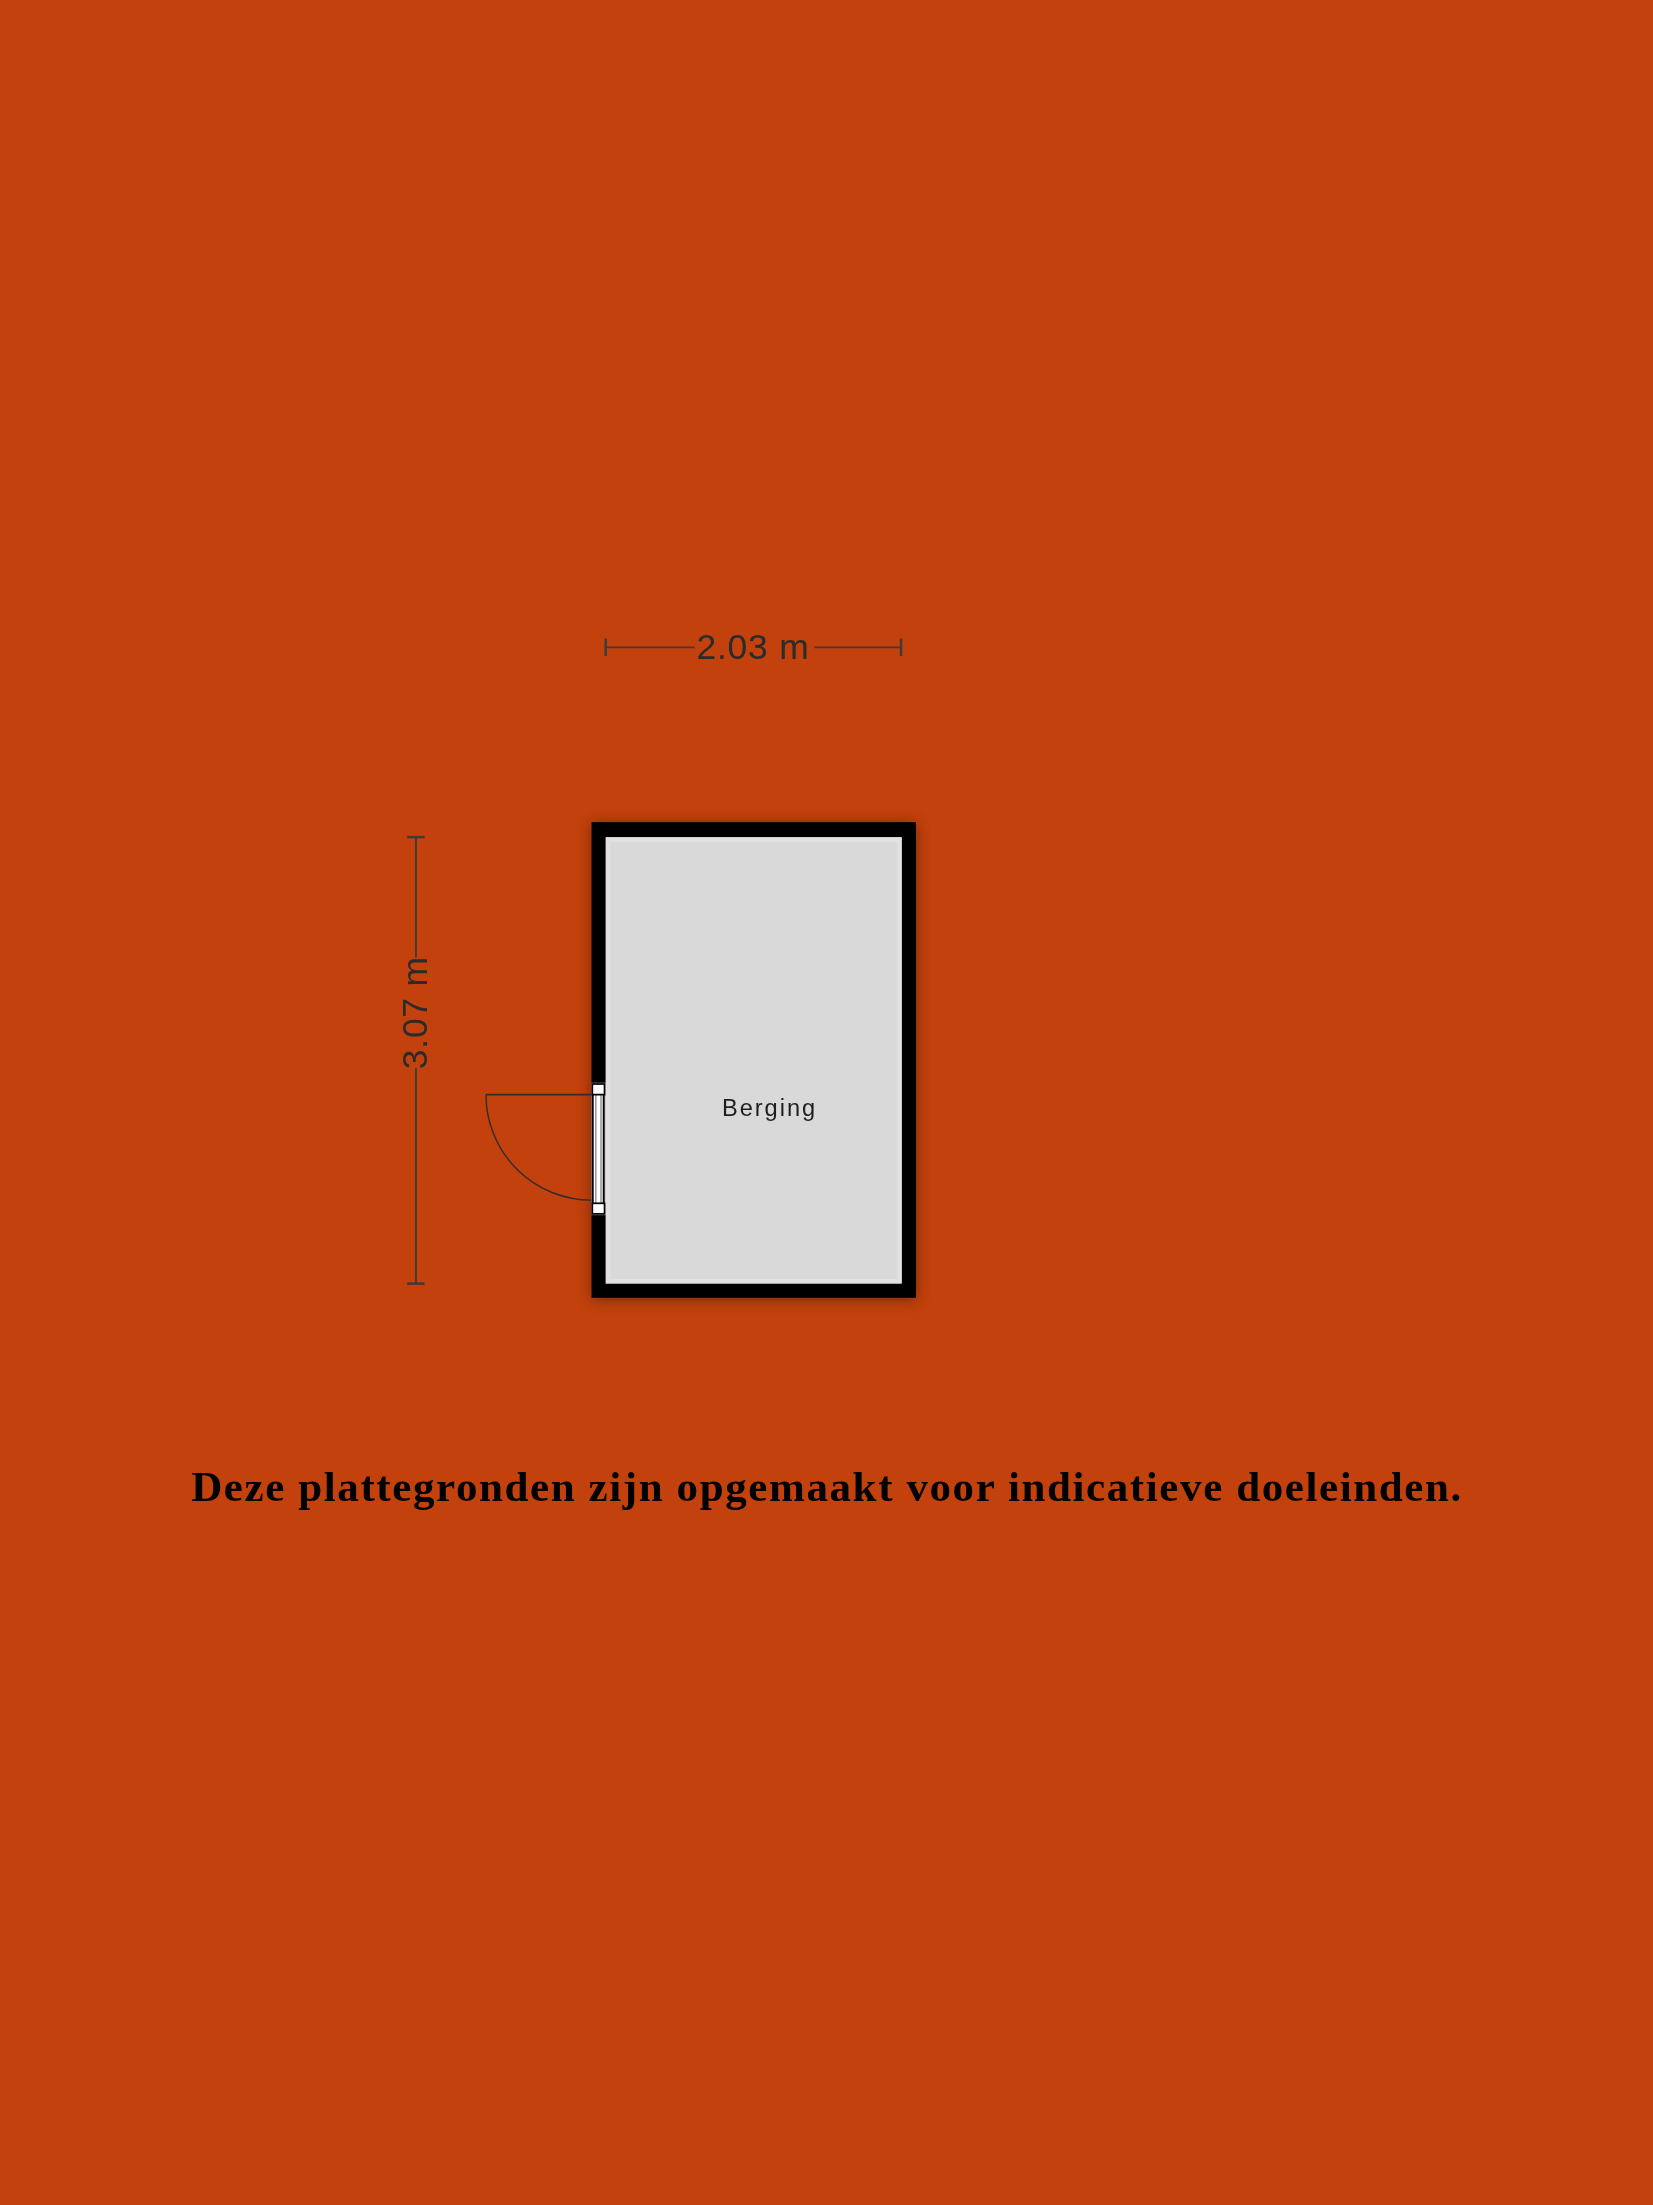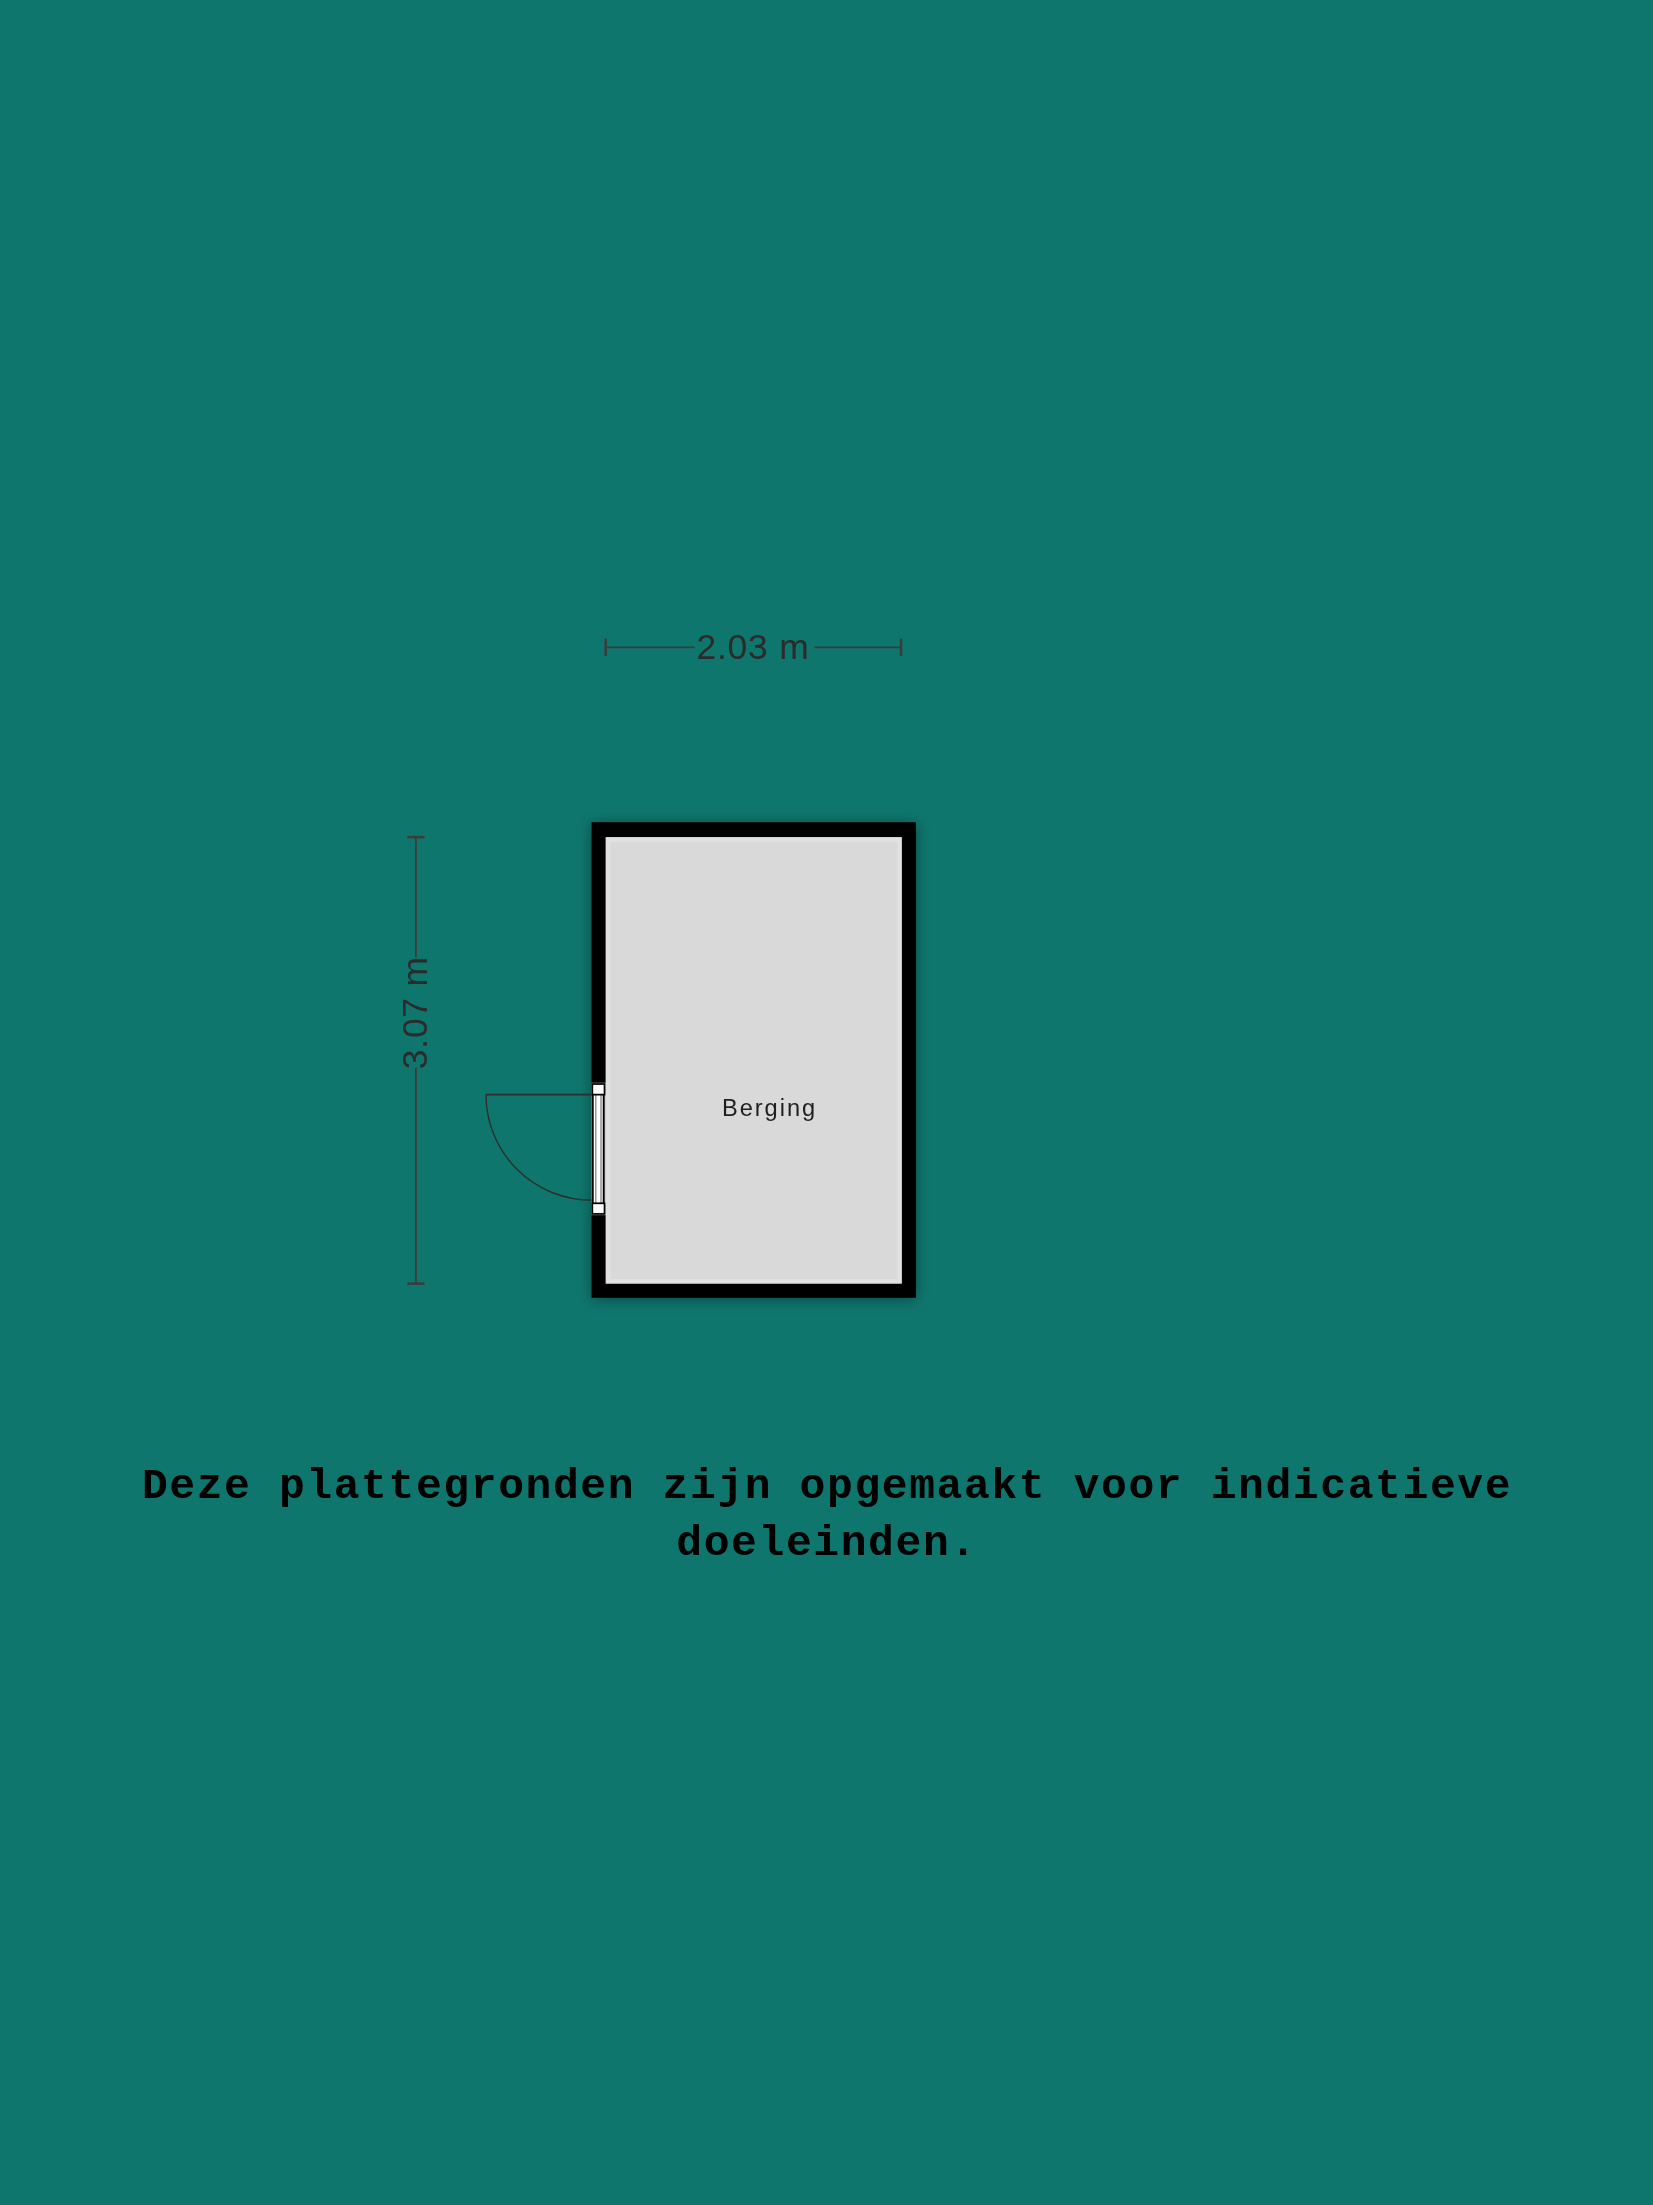--- a/index.html
+++ b/index.html
@@ -4,21 +4,21 @@
 <style>
   html, body {
     margin: 0;
     padding: 0;
     background: #ffffff;
   }
   .page {
     position: relative;
     width: 1654px;
     height: 2205px;
-    background: #0f766e;
+    background: #c2410c;
     overflow: hidden;
     font-family: "Liberation Sans", "DejaVu Sans", sans-serif;
   }
   .plan-svg {
     position: absolute;
     left: 0;
     top: 0;
     width: 1654px;
     height: 2205px;
   }
@@ -36,21 +36,21 @@
     font-size: 30px;
     fill: #1f1f1f;
     letter-spacing: 2.5px;
   }
   .disclaimer {
     position: absolute;
     left: 0;
     top: 1458px;
     width: 1654px;
     text-align: center;
-    font-family: Liberation Mono, monospace;
+    font-family: Liberation Serif, serif;
     font-size: 43px;
     font-weight: 700;
     letter-spacing: 1.6px;
     line-height: 57px;
     color: #000000;
   }
 </style>
 </head>
 <body>
 

